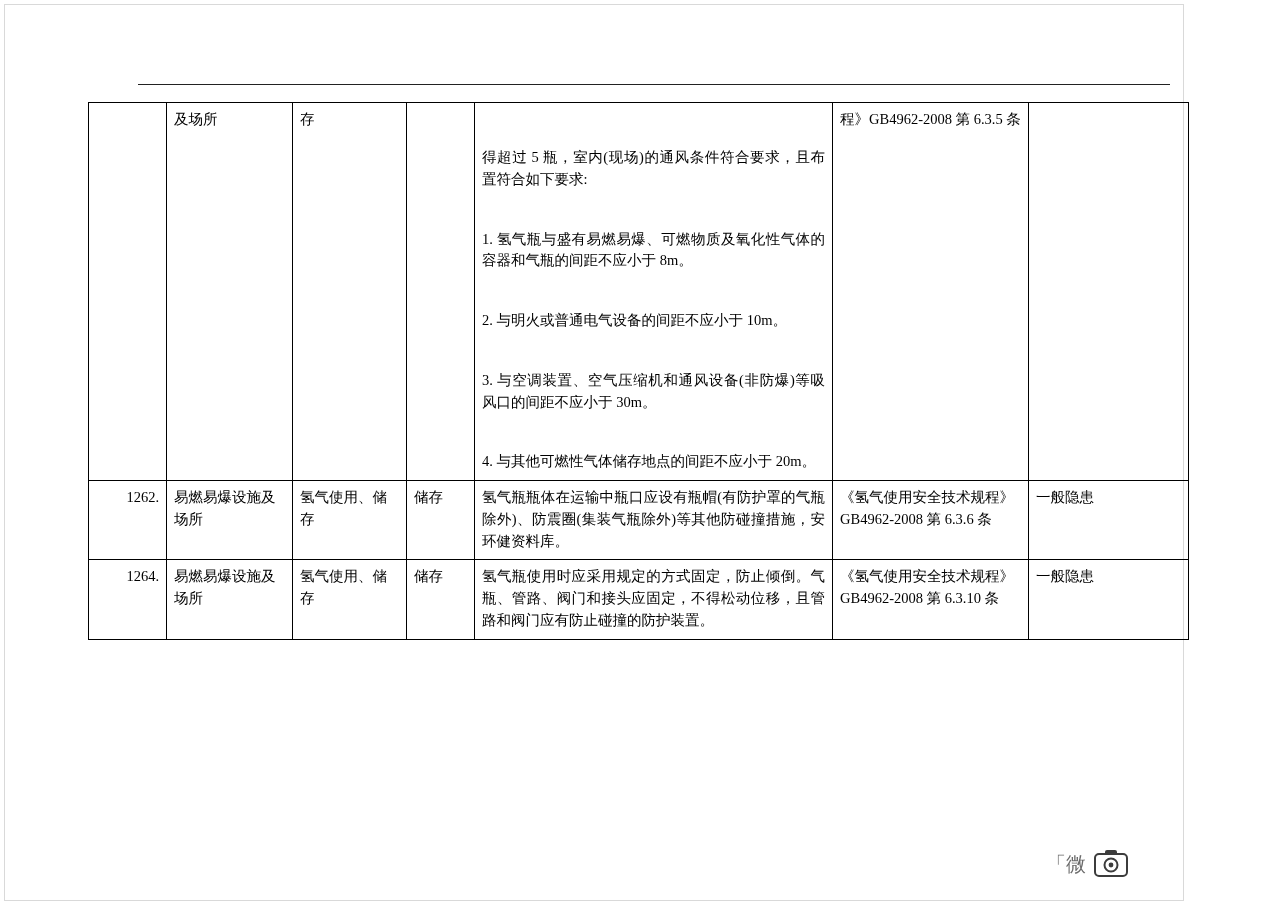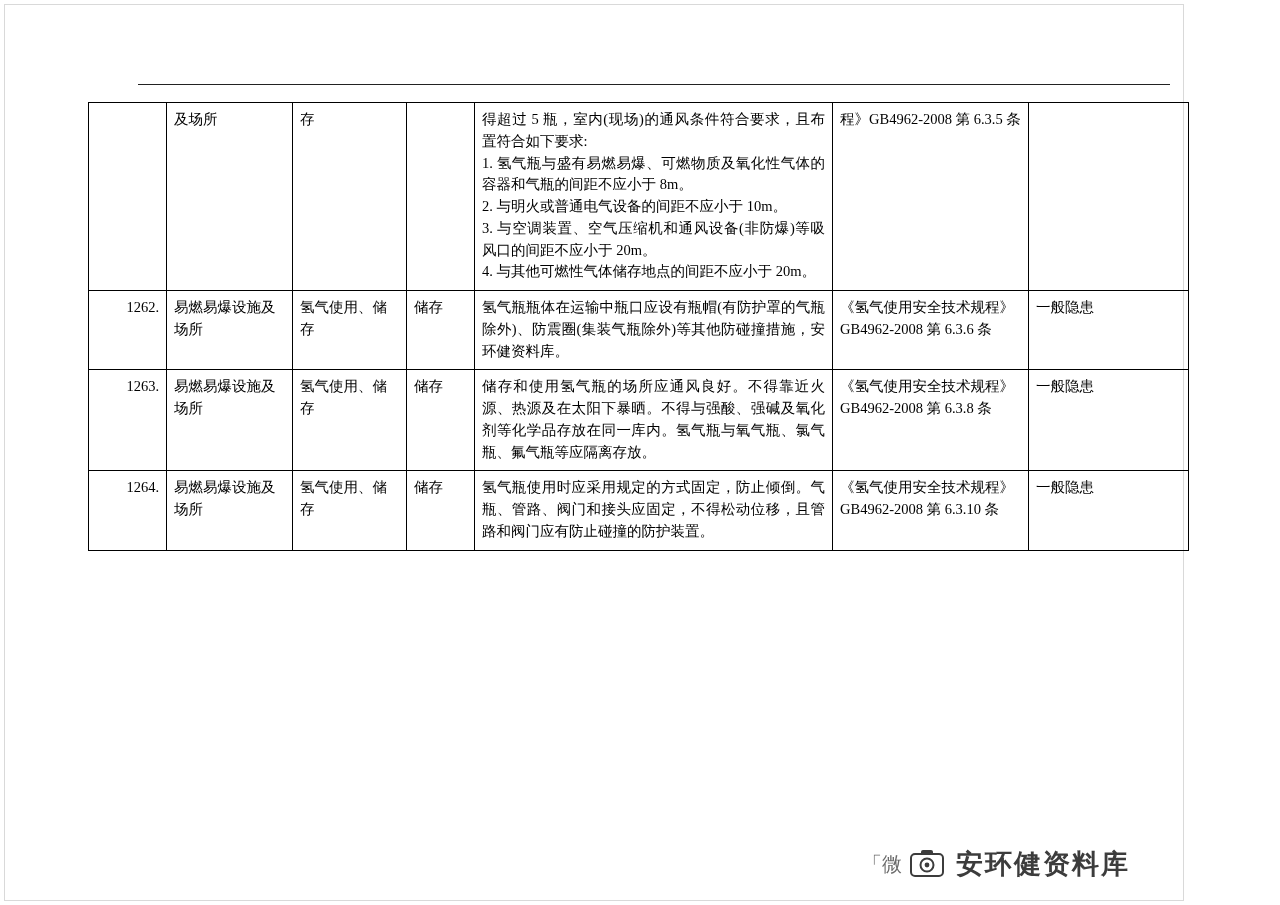--- a/index.html
+++ b/index.html
@@ -76,20 +76,21 @@
   td.desc { text-align: justify; }
   td.std { vertical-align: top; }
   td.level {
     vertical-align: bottom;
     text-align: left;
     padding-left: 28px;
     padding-bottom: 6px;
   }
   .numbered {
     display: block;
+    margin-top: 38px;
   }
   
   .watermark {
     position: absolute;
     right: 58px;
     bottom: 22px;
     display: flex;
     align-items: center;
     gap: 10px;
   }
@@ -135,46 +136,37 @@
 
         <tr>
           <td class="num"></td>
           <td class="cat">及场所</td>
           <td class="sub">存</td>
           <td class="act"></td>
           <td class="desc">
             <span class="numbered">得超过 5 瓶，室内(现场)的通风条件符合要求，且布置符合如下要求:</span>
             <span class="numbered">1.  氢气瓶与盛有易燃易爆、可燃物质及氧化性气体的容器和气瓶的间距不应小于 8m。</span>
             <span class="numbered">2.  与明火或普通电气设备的间距不应小于 10m。</span>
-            <span class="numbered">3.  与空调装置、空气压缩机和通风设备(非防爆)等吸风口的间距不应小于 20m。</span>
+            <span class="numbered">3.  与空调装置、空气压缩机和通风设备(非防爆)等吸风口的间距不应小于 30m。</span>
             <span class="numbered">4.  与其他可燃性气体储存地点的间距不应小于 20m。</span>
           </td>
           <td class="std">程》GB4962-2008 第 6.3.5 条</td>
           <td class="level"></td>
         </tr>
 
         <tr>
           <td class="num">1262.</td>
           <td class="cat">易燃易爆设施及场所</td>
           <td class="sub">氢气使用、储存</td>
           <td class="act">储存</td>
           <td class="desc">氢气瓶瓶体在运输中瓶口应设有瓶帽(有防护罩的气瓶除外)、防震圈(集装气瓶除外)等其他防碰撞措施，安环健资料库。</td>
           <td class="std">《氢气使用安全技术规程》GB4962-2008 第 6.3.6 条</td>
           <td class="level">一般隐患</td>
         </tr>
 
-        <tr>
-          <td class="num">1263.</td>
-          <td class="cat">易燃易爆设施及场所</td>
-          <td class="sub">氢气使用、储存</td>
-          <td class="act">储存</td>
-          <td class="desc">储存和使用氢气瓶的场所应通风良好。不得靠近火源、热源及在太阳下暴晒。不得与强酸、强碱及氧化剂等化学品存放在同一库内。氢气瓶与氧气瓶、氯气瓶、氟气瓶等应隔离存放。</td>
-          <td class="std">《氢气使用安全技术规程》GB4962-2008 第 6.3.8 条</td>
-          <td class="level">一般隐患</td>
-        </tr>
 
         <tr>
           <td class="num">1264.</td>
           <td class="cat">易燃易爆设施及场所</td>
           <td class="sub">氢气使用、储存</td>
           <td class="act">储存</td>
           <td class="desc">氢气瓶使用时应采用规定的方式固定，防止倾倒。气瓶、管路、阀门和接头应固定，不得松动位移，且管路和阀门应有防止碰撞的防护装置。</td>
           <td class="std">《氢气使用安全技术规程》GB4962-2008 第 6.3.10 条</td>
           <td class="level">一般隐患</td>
         </tr>
@@ -189,15 +181,14 @@
   <div class="watermark">
     <span class="wm-quote">「微</span>
     <span class="wm-icon">
       <svg width="38" height="38" viewBox="0 0 38 38" aria-hidden="true">
         <rect x="3" y="9" width="32" height="22" rx="4" fill="#ffffff" stroke="#3c3c3c" stroke-width="2"></rect>
         <rect x="13" y="5" width="12" height="5" rx="2" fill="#3c3c3c"></rect>
         <circle cx="19" cy="20" r="6.5" fill="none" stroke="#3c3c3c" stroke-width="2"></circle>
         <circle cx="19" cy="20" r="2.4" fill="#3c3c3c"></circle>
       </svg>
     </span>
-    <span class="wm-text">安环健资料库</span>
   </div>
 </div>
 
 </body></html>

